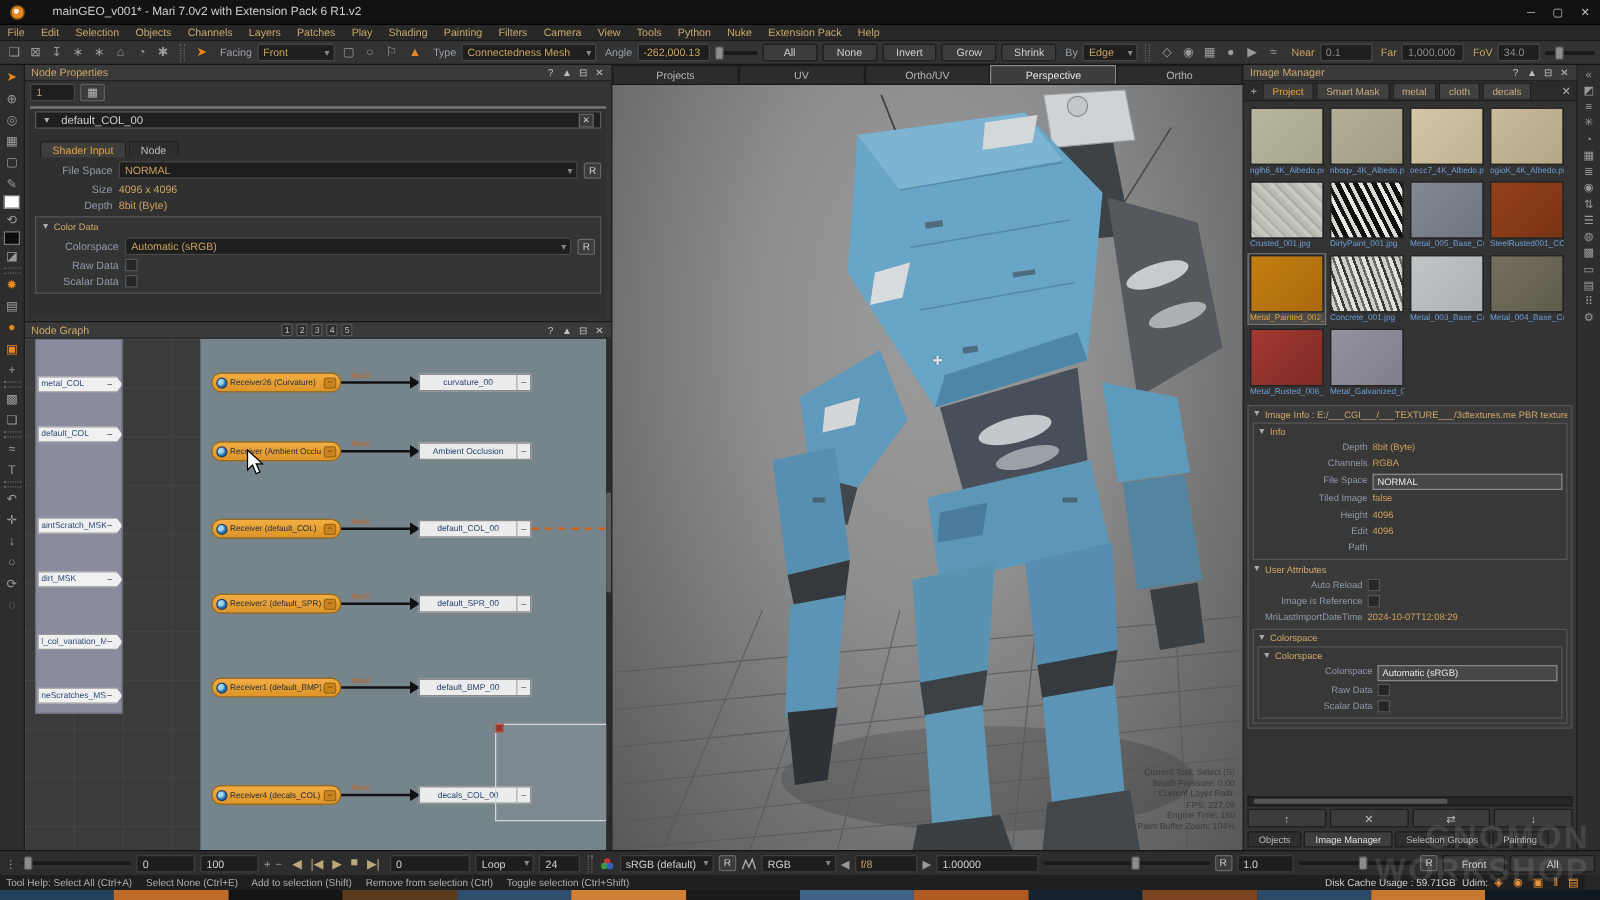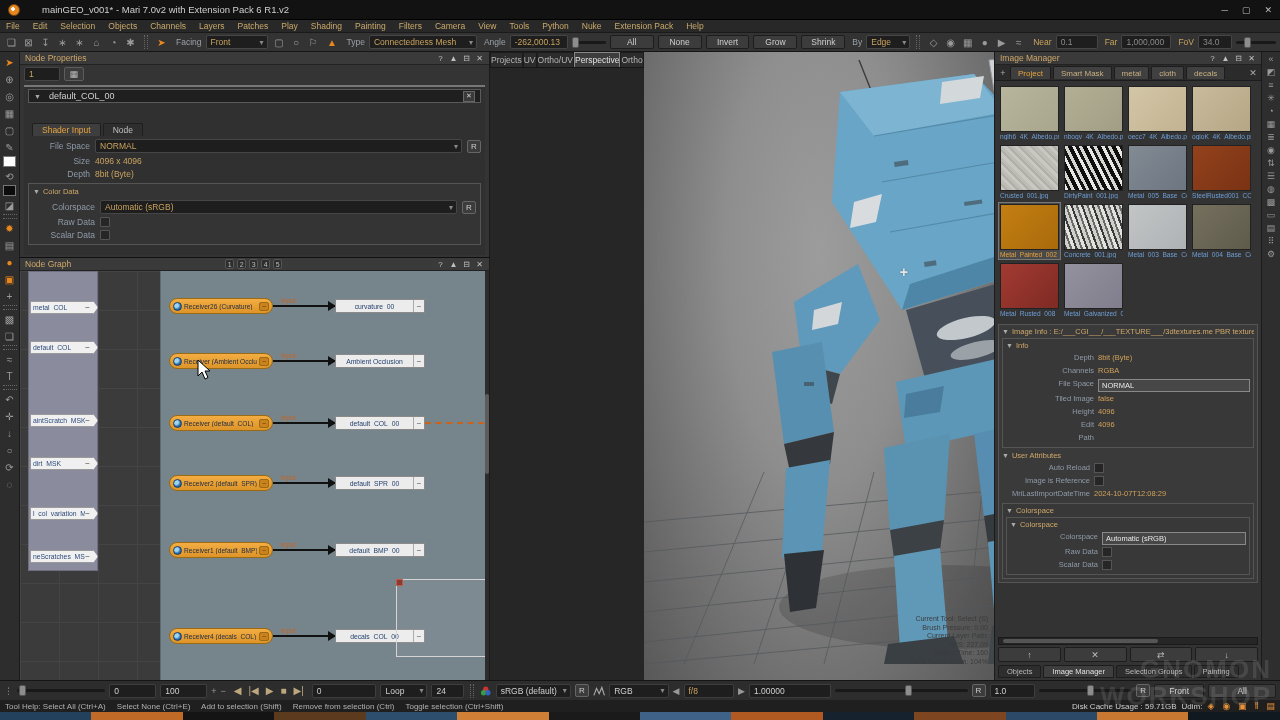--- a/index.html
+++ b/index.html
@@ -49,21 +49,21 @@
   .cb{width:10px;height:10px;background:#262626;border:1px solid #555;border-radius:1px}
 
   
   .nprops{top:52px;left:20px;width:470px;height:206px;background:#343434;border-right:1px solid #1b1b1b;border-bottom:1px solid #101010;display:flex;flex-direction:column}
   .np-row1{display:flex;align-items:center;gap:4px;padding:2px 4px}
   .np-count{width:36px}
   .np-gridbtn{width:20px;height:14px;background:#3c3c3c;border:1px solid #5d5d5d;display:flex;align-items:center;justify-content:center;color:#bbb;font-size:9px;border-radius:2px}
   .np-box{margin:2px 4px;border-top:2px solid #777;background:#303030;flex:1;display:flex;flex-direction:column;padding:2px 4px}
   .np-node-hdr{height:14px;background:#1f1f1f;border:1px solid #5a5a5a;display:flex;align-items:center;gap:5px;padding:0 5px;color:#cfcfcf}
   .np-node-hdr .x{margin-left:auto;width:12px;height:11px;border:1px solid #666;background:#3a3a3a;display:flex;align-items:center;justify-content:center;font-size:7px;color:#ccc}
-  .np-tabs{display:flex;gap:2px;margin-top:20px;padding-left:4px}
+  .np-tabs{display:flex;gap:2px;margin-top:10px;padding-left:4px}
   .np-tab{height:13px;padding:0 9px;font-size:8.5px;display:flex;align-items:center;background:#2e2e2e;border:1px solid #1f1f1f;border-bottom:none;color:#bfbfbf;border-radius:2px 2px 0 0}
   .np-tab.active{background:#3e3e3e;color:#e8a33d}
   .prow{display:flex;align-items:center;gap:5px;margin-top:3px}
   .plabel{width:62px;text-align:right;color:#8f9aa8;font-size:8.5px;flex:none}
   .pvalue{color:#c9a35f;font-size:8.5px}
   .grp{border:1px solid #555;margin-top:4px;padding:2px 4px 4px;background:#343434}
   .tri{color:#aaa;font-size:7px;margin-right:3px}
 
   
   .ngraph{top:258px;left:20px;width:470px;bottom:40px;background:#343434;border-right:1px solid #1b1b1b;display:flex;flex-direction:column}
@@ -86,21 +86,21 @@
   .outnode .chip{width:11px;height:100%;border-left:1px solid #aaa;display:flex;align-items:center;justify-content:center;color:#555;font-size:8px}
   .tail{position:absolute;left:256px;top:7px;width:70px;border-top:2px dashed #c8641e}
   .sel-rect{position:absolute;left:235px;top:308px;width:90px;height:78px;border:1px solid #d5d5d5;background:rgba(255,255,255,.05)}
   .sel-dot{position:absolute;left:-1px;top:-1px;width:7px;height:7px;background:#8a3a30;border:1px solid #c05a4a}
   .ng-cursor{position:absolute;left:36px;top:88px;z-index:5}
   .ng-vscroll{position:absolute;right:0;top:0;width:4px;bottom:0;background:#2c2c2c}
   .ng-vscroll .th{position:absolute;top:30%;height:80px;width:100%;background:#5c5c5c;border-radius:2px}
   .numbtn{width:11px;height:10px;background:#2e2e2e;border:1px solid #555;color:#bbb;font-size:7px;display:flex;align-items:center;justify-content:center;border-radius:2px}
 
   
-  .viewport{top:52px;left:490px;width:505px;bottom:40px;display:flex;flex-direction:row;border-right:1px solid #1b1b1b}
+  .viewport{top:52px;left:490px;width:505px;bottom:40px;display:flex;flex-direction:column;border-right:1px solid #1b1b1b}
   .vp-tabs{height:16px;background:#262626;display:flex;border-bottom:1px solid #161616}
   .vp-tab{flex:1;display:flex;align-items:center;justify-content:center;font-size:8.5px;color:#b5b5b5;background:#2c2c2c;border:1px solid #1c1c1c;border-bottom:none}
   .vp-tab.active{background:#3d3d3d;color:#e2e2e2;border-color:#888}
   .vp-3d{position:relative;flex:1;background:radial-gradient(ellipse at 50% 32%,#9c9c9c 0%,#8e8e8e 38%,#6b6b6b 78%,#585858 100%);overflow:hidden}
   .crosshair{position:absolute;left:256px;top:212px;color:#e6e6e6;font-size:14px;font-weight:bold;text-shadow:0 0 2px rgba(0,0,0,.3)}
   .hud{position:absolute;right:6px;bottom:14px;text-align:right;font-size:7px;line-height:8.5px;color:#3c3c3c}
 
   
   .rpanel{top:52px;left:995px;width:267px;bottom:40px;background:#333;display:flex;flex-direction:column;border-right:1px solid #1b1b1b}
   .im-tabs{display:flex;align-items:center;height:16px;background:#2b2b2b;padding:0 3px;gap:2px;border-bottom:1px solid #1c1c1c}
@@ -134,21 +134,21 @@
   .right-strip{top:52px;left:1262px;width:18px;bottom:40px;background:#2e2e2e;display:flex;flex-direction:column;align-items:center;padding-top:2px;gap:3px}
   .rs-icon{color:#9a9a9a;font-size:9px;line-height:10px}
 
   
   .bottombar{left:0;right:0;bottom:20px;height:20px;background:#2d2d2d;border-top:1px solid #151515;display:flex;align-items:center;gap:4px;padding:0 4px}
   .bb-fld{background:#1e1e1e;border:1px solid #3e3e3e;color:#d0d0d0;height:14px;display:flex;align-items:center;padding:0 4px;font-size:8.5px;border-radius:2px;white-space:nowrap}
   .play{color:#bda87e;font-size:10px;white-space:nowrap}
   .mini{color:#999;font-size:9px}
 
   
-  .statusbar{left:0;right:0;bottom:8px;height:12px;background:#1f1f1f;display:flex;align-items:center;padding:0 5px;font-size:8px;color:#b0b0b0;gap:4px}
+  .statusbar{left:0;right:12px;bottom:8px;height:12px;background:#1f1f1f;display:flex;align-items:center;padding:0 5px;font-size:8px;color:#b0b0b0;gap:4px}
   .sb-right{margin-left:auto;display:flex;align-items:center;gap:5px;color:#cfcfcf}
   .sb-ico{color:#e8923a;font-size:9px}
 
   
   .shelf{left:0;right:0;bottom:0;height:8px;display:flex}
   .shelf div{flex:1}
 
   
   .watermark{right:8px;bottom:10px;width:250px;text-align:right;font-weight:bold;font-size:26px;line-height:27px;letter-spacing:2px;color:rgba(230,230,230,.12);z-index:60;pointer-events:none;font-family:"Liberation Sans",sans-serif}
 </style>

